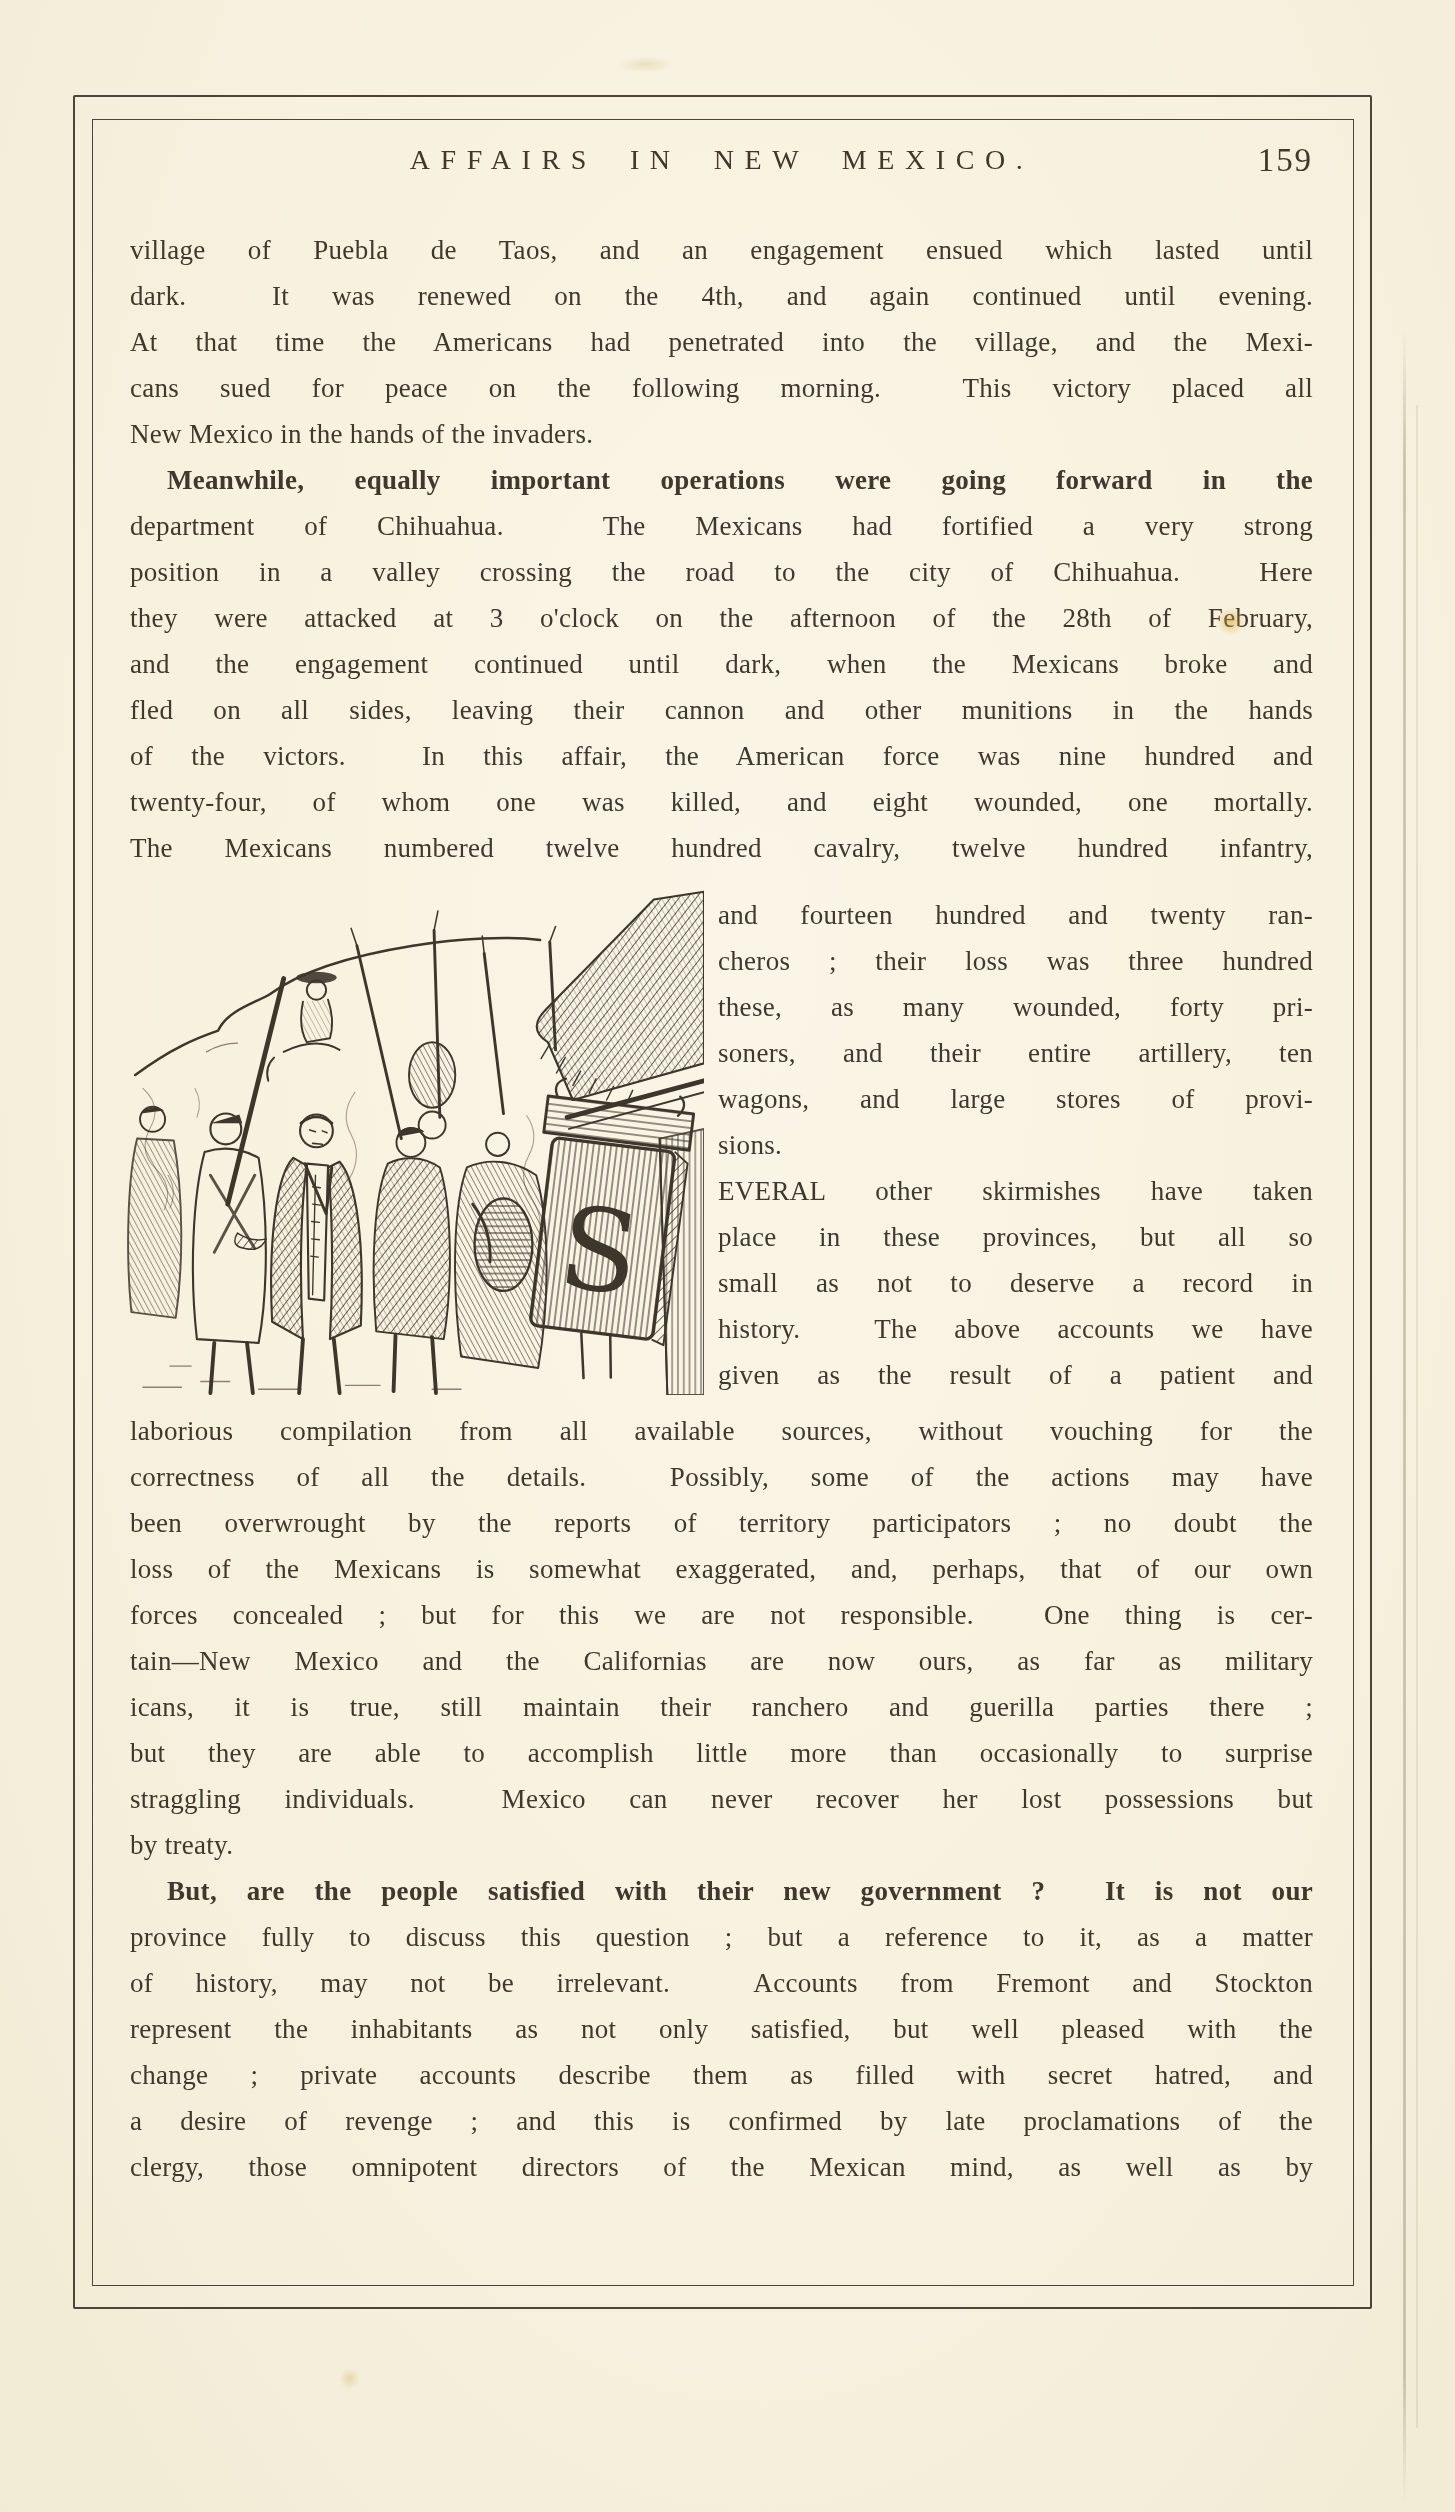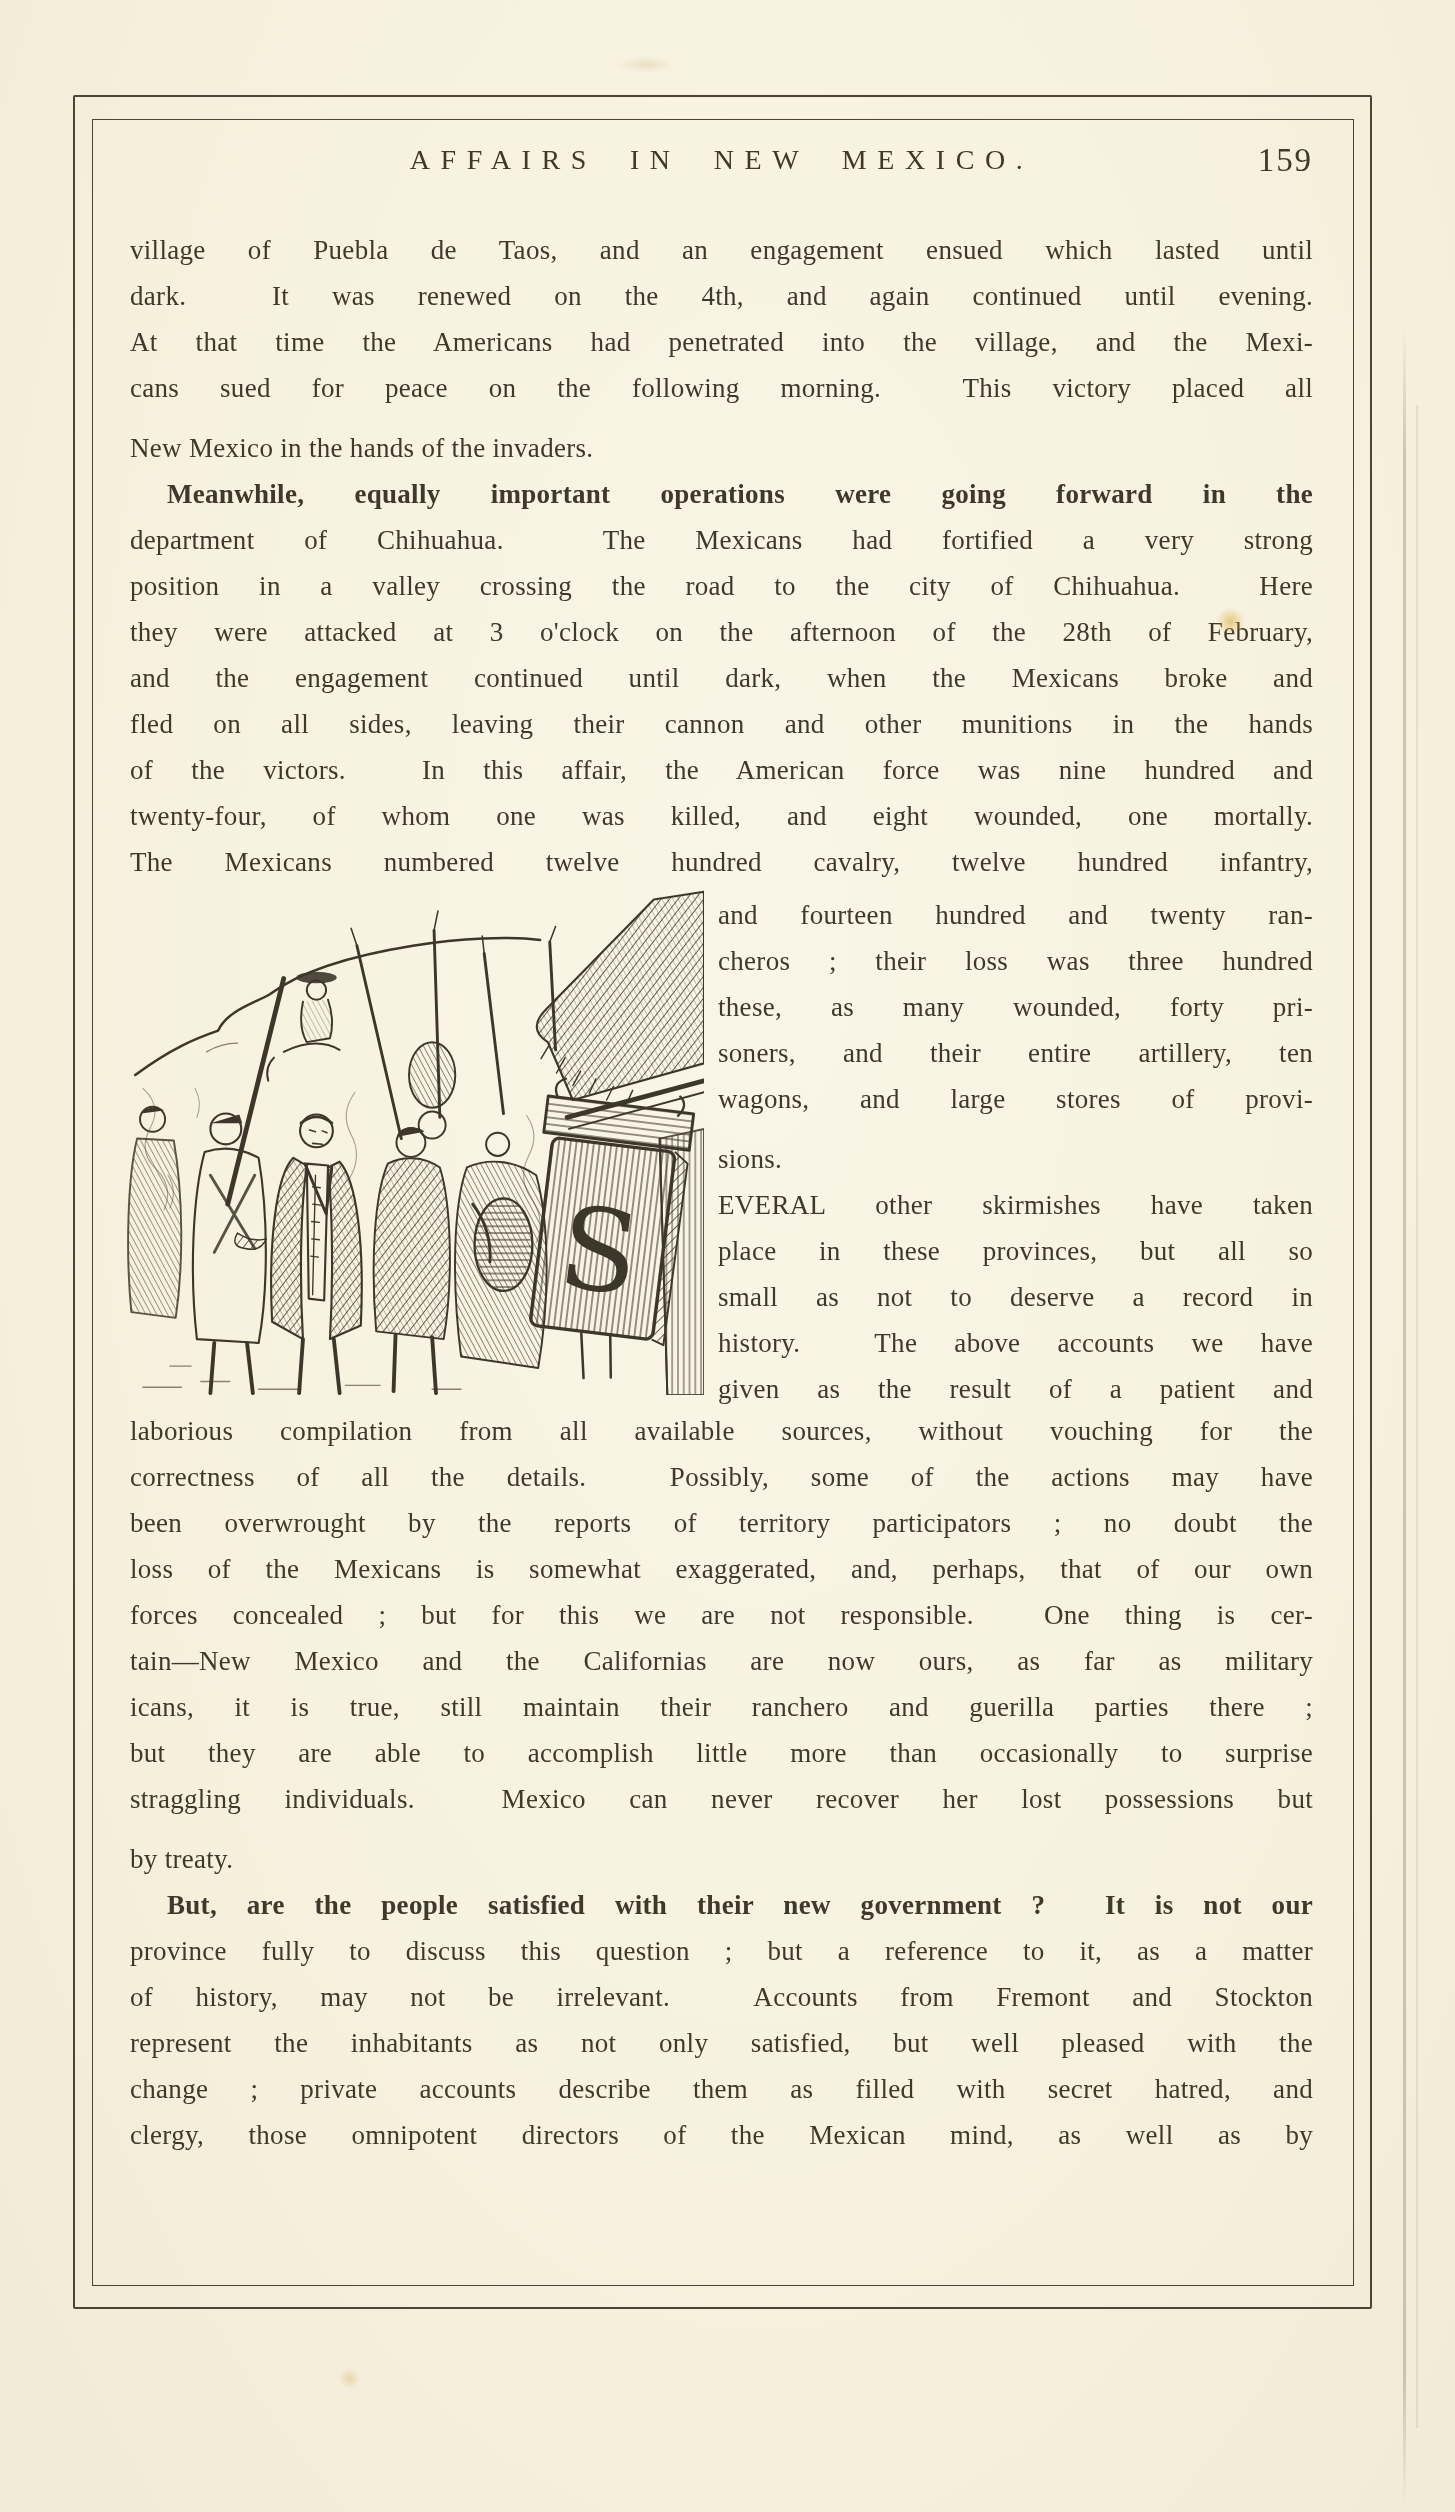--- a/index.html
+++ b/index.html
@@ -12,21 +12,21 @@
   .frame-inner{position:absolute;left:92px;top:119px;width:1260px;height:2165px;border:1.9px solid #4b4437;}
   .running-head{position:absolute;left:74px;top:146px;width:1295px;text-align:center;
     font-size:28px;line-height:1;letter-spacing:10.6px;word-spacing:15.4px;color:#41382b;}
   .page-number{position:absolute;left:1217px;top:144px;width:96px;text-align:right;
     font-size:33px;line-height:1;color:#41382b;letter-spacing:1.9px;}
   .textcol{position:absolute;font-size:27px;line-height:46px;letter-spacing:0.3px;}
   #body-upper{left:130px;top:227px;width:1183px;}
   #body-lower{left:130px;top:1408px;width:1183px;}
   #wrap-right{left:718px;top:892px;width:595px;}
   .tl{height:46px;text-align:justify;text-align-last:justify;text-justify:inter-word;white-space:normal;}
-  .tl.end{text-align-last:left;margin-top:14px;}
+  .tl.end{text-align-last:left;}
   .tl.ind{text-indent:37px;font-weight:bold;}
   #engraving{position:absolute;left:114px;top:886px;width:590px;height:509px;}
   .stain{position:absolute;border-radius:50%;pointer-events:none;}
   .stain.s1{left:1216px;top:607px;width:29px;height:29px;
     background:radial-gradient(circle, rgba(214,168,52,.55) 0%, rgba(214,168,52,0) 70%);}
   .stain.s2{left:339px;top:2368px;width:21px;height:21px;
     background:radial-gradient(circle, rgba(205,170,80,.35) 0%, rgba(205,170,80,0) 70%);}
   .stain.s3{left:617px;top:56px;width:58px;height:17.3px;border-radius:50%;
     background:radial-gradient(ellipse, rgba(200,180,120,.30) 0%, rgba(200,180,120,0) 70%);}
   .edge-shadow{position:absolute;left:1403px;top:328px;width:2.9px;height:2177px;
@@ -206,20 +206,21 @@
       <div class="tl">tain—New Mexico and the Californias are now ours, as far as military</div>
       <div class="tl">icans, it is true, still maintain their ranchero and guerilla parties there ;</div>
       <div class="tl">but they are able to accomplish little more than occasionally to surprise</div>
       <div class="tl">straggling individuals.&nbsp; Mexico can never recover her lost possessions but</div>
       <div class="tl end">by treaty.</div>
       <div class="tl ind">But, are the people satisfied with their new government ?&nbsp; It is not our</div>
       <div class="tl">province fully to discuss this question ; but a reference to it, as a matter</div>
       <div class="tl">of history, may not be irrelevant.&nbsp; Accounts from Fremont and Stockton</div>
       <div class="tl">represent the inhabitants as not only satisfied, but well pleased with the</div>
       <div class="tl">change ; private accounts describe them as filled with secret hatred, and</div>
+      <div class="tl">a desire of revenge ; and this is confirmed by late proclamations of the</div>
       <div class="tl">clergy, those omnipotent directors of the Mexican mind, as well as by</div>
     </div>
 
   <div class="stain s1"></div>
   <div class="stain s2"></div>
   <div class="stain s3"></div>
   <div class="edge-shadow"></div>
   <div class="edge-shadow2"></div>
 </div>
 

